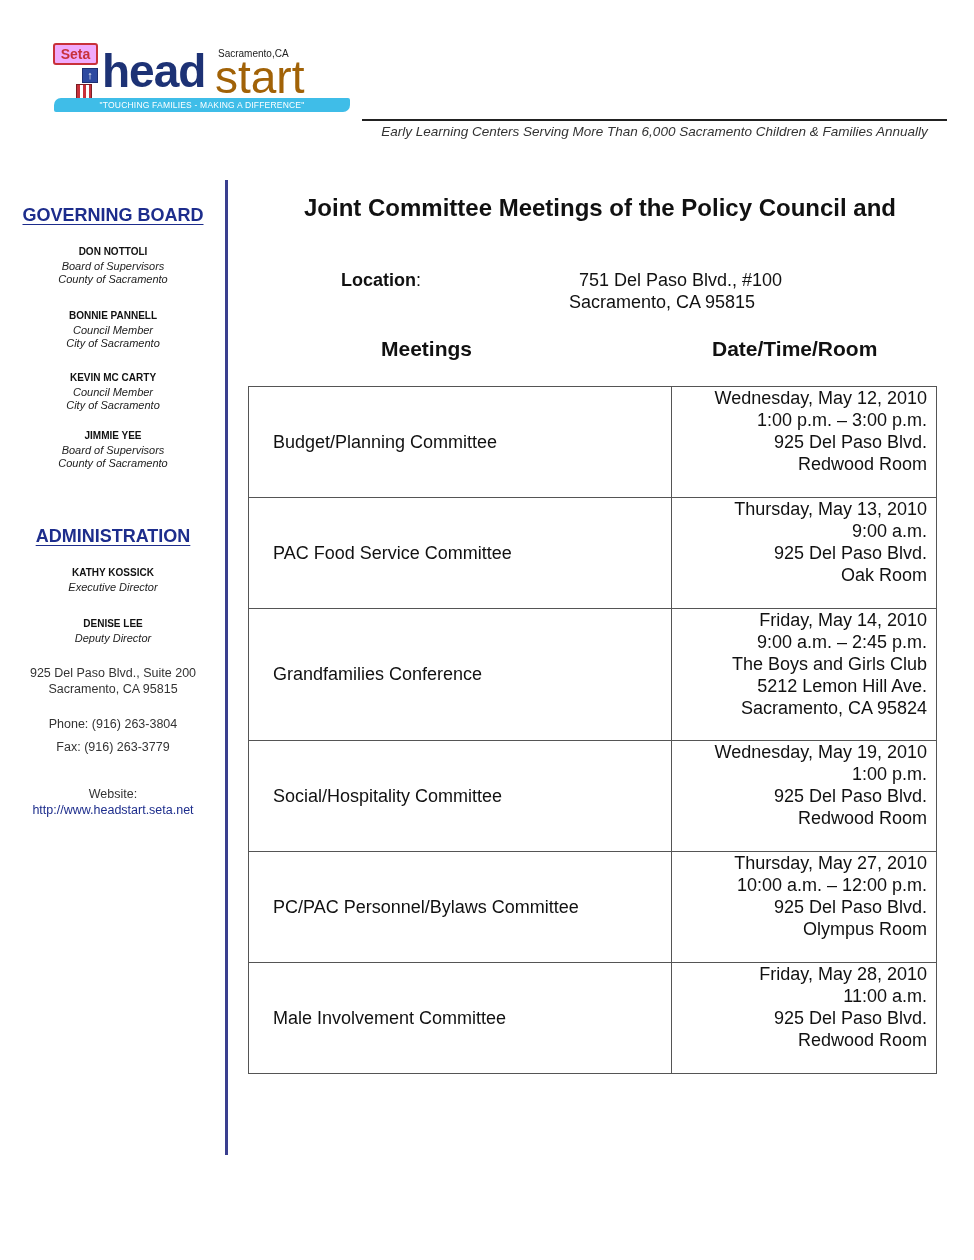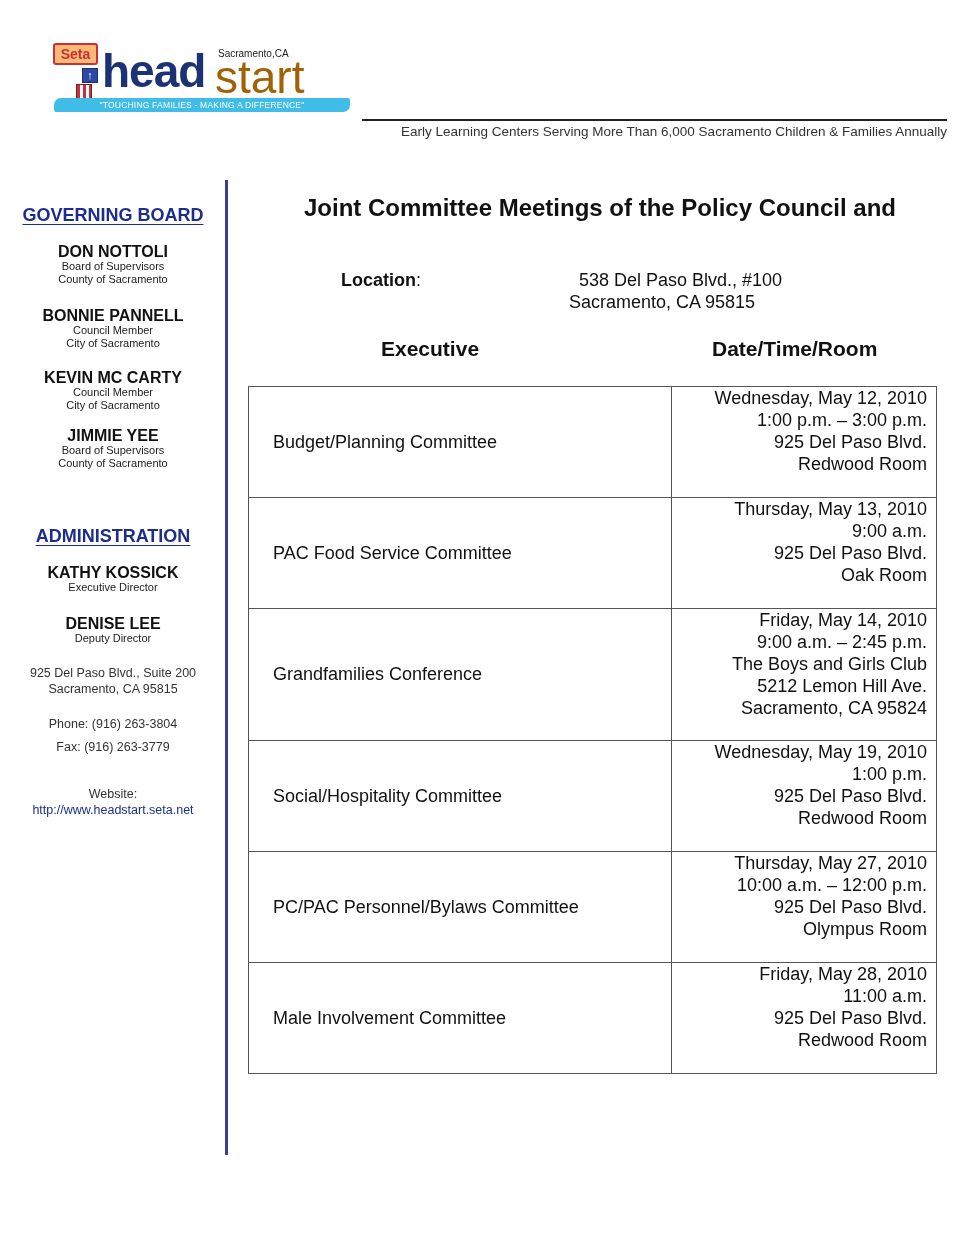--- a/index.html
+++ b/index.html
@@ -3,21 +3,21 @@
   <meta charset="utf-8">
   <style>
     * { box-sizing: border-box; margin: 0; padding: 0; }
     html, body { width: 974px; height: 1260px; background: #ffffff; overflow: hidden; }
     body { position: relative; font-family: "Liberation Sans", sans-serif; color: #111; }
 
     
     .logo { position: absolute; left: 50px; top: 40px; width: 300px; height: 76px; }
     .seta-box {
       position: absolute; left: 3px; top: 3px; width: 45px; height: 22px;
-      border: 2px solid #c8313a; border-radius: 3px; background: #fdba74;
+      border: 2px solid #c8313a; border-radius: 3px; background: #f0abfc;
       color: #c8313a; font-weight: bold; font-size: 14px; line-height: 18px; text-align: center;
     }
     .block-icon { position: absolute; left: 26px; top: 28px; width: 24px; height: 32px; }
     .block-top { position: absolute; left: 6px; top: 0; width: 16px; height: 15px; background: #2e4aa0; border: 1px solid #1d2f72; color: #fff; font-size: 11px; line-height: 13px; text-align: center; font-weight: bold; }
     .block-bottom { position: absolute; left: 0; top: 16px; width: 16px; height: 16px; background: repeating-linear-gradient(90deg, #c8313a 0 3px, #fff 3px 6px); border: 1px solid #7a1e24; }
     .head-word {
       position: absolute; left: 52px; top: 8px; font-size: 46px; font-weight: bold;
       color: #1d3275; letter-spacing: -1px; line-height: 46px;
     }
     .sac-word { position: absolute; left: 168px; top: 8px; font-size: 10px; color: #222; }
@@ -26,34 +26,34 @@
       color: #a16207; letter-spacing: 0px; line-height: 46px;
     }
     .tagline-bar {
       position: absolute; left: 4px; top: 58px; width: 296px; height: 14px;
       background: #3fbde8; border-radius: 7px 2px 7px 2px;
       color: #fff; font-size: 8.5px; line-height: 14px; text-align: center; letter-spacing: 0.2px;
     }
 
     .header-rule { position: absolute; left: 362px; top: 119px; width: 585px; height: 2px; background: #222; }
     .header-tagline {
-      position: absolute; left: 362px; top: 124px; width: 585px; text-align: right;
-      font-size: 13.5px; color: #333;
+      position: absolute; left: 362px; top: 124px; width: 585px; text-align: center;
+      font-style: italic; font-size: 13.5px; color: #333;
     }
 
     
     .sidebar { position: absolute; left: 0; top: 205px; width: 226px; text-align: center; }
     .sidebar-rule { position: absolute; left: 225px; top: 180px; width: 2.5px; height: 975px; background: #3a3f8f; }
     .side-heading {
       font-weight: bold; font-size: 18px; color: #1d2d8c; text-decoration: underline;
       text-underline-offset: 3px; display: block;
     }
     .person { margin-top: 12px; }
-    .person-name { font-weight: bold; font-size: 16px; color: #111; line-height: 16px; }
-    .person-line { font-size: 11px; color: #222; line-height: 13px; }
+    .person-name { font-weight: bold; font-size: 10px; color: #111; line-height: 16px; }
+    .person-line { font-size: 11px; color: #222; line-height: 13px; font-style: italic; }
     .side-text { font-size: 12.5px; color: #333; line-height: 16px; }
     .side-link { font-size: 12.5px; color: #1d2d8c; line-height: 16px; }
 
     
     .main-title {
       position: absolute; left: 250px; top: 193px; width: 700px; text-align: center;
       font-weight: bold; font-size: 24px; line-height: 29px; color: #111;
     }
     .loc-label { position: absolute; left: 341px; top: 270px; font-weight: bold; font-size: 18px; }
     .loc-label .colon { font-weight: normal; }
@@ -136,24 +136,24 @@
   <div class="side-text" style="margin-top:7px">Fax: (916) 263-3779</div>
   <div class="side-text" style="margin-top:31px">Website:</div>
   <div class="side-link">http://www.headstart.seta.net</div>
 </div>
 
 <div class="main-title">
   <div>Joint Committee Meetings of the Policy Council and</div>
 </div>
 
 <div class="loc-label"><span>Location</span><span class="colon">:</span></div>
-<div class="loc-line1">538 Del Paso Blvd., #100</div>
+<div class="loc-line1">751 Del Paso Blvd., #100</div>
 <div class="loc-line2">Sacramento, CA 95815</div>
 
-<div class="col-head c1">Executive</div>
+<div class="col-head c1">Meetings</div>
 <div class="col-head c2">Date/Time/Room</div>
 
 <table class="schedule">
   <tbody>
     <tr style="height:111px">
       <td class="name">Budget/Planning Committee</td>
       <td class="when">
         <span class="when-line">Wednesday, May 12, 2010</span>
         <span class="when-line">1:00 p.m. – 3:00 p.m.</span>
         <span class="when-line">925 Del Paso Blvd.</span>

